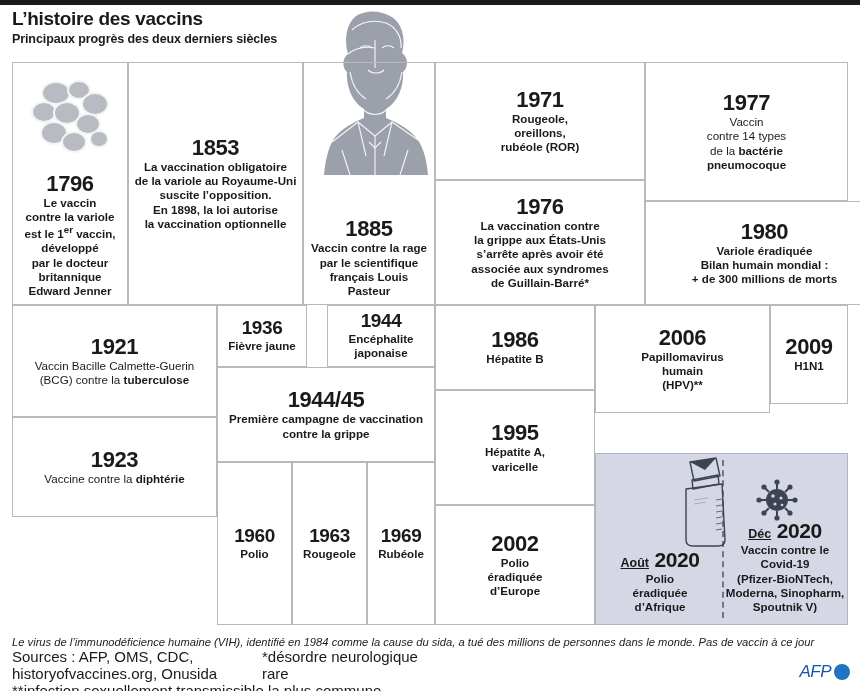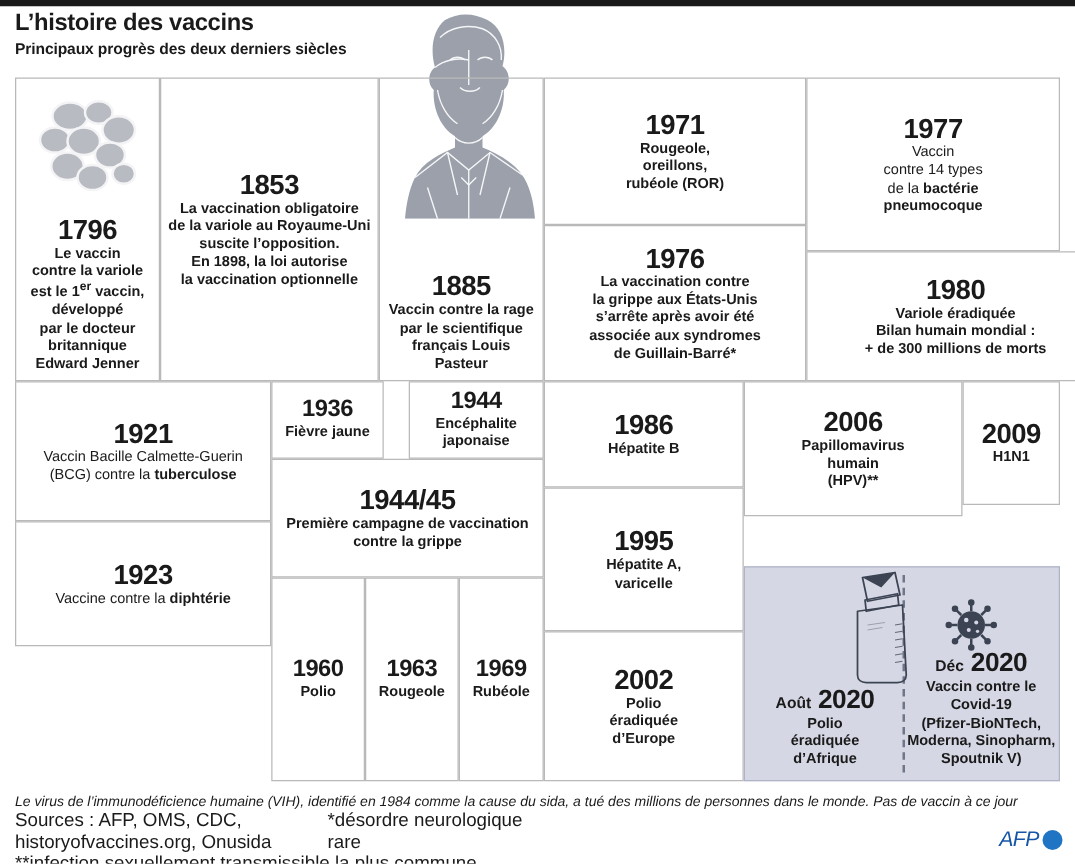--- a/index.html
+++ b/index.html
@@ -49,21 +49,21 @@
   
   .covid{
     position:absolute;
     box-sizing:border-box;
     background:#d5d8e4;
     border:1px solid #aeb3c6;
   }
   .covid-div{position:absolute;left:50%;top:6px;bottom:6px;border-left:2px dashed #6f7688;}
   .covid-col{position:absolute;bottom:10px;text-align:center;}
   .covid-yr{font-size:21px;font-weight:bold;letter-spacing:-0.4px;line-height:1;}
-  .covid-yr .mo{font-size:12.5px;font-weight:bold;letter-spacing:0;}
+  .covid-yr .mo{font-size:12.5px;font-weight:bold;letter-spacing:0;text-decoration:underline;}
   .covid-desc{font-size:11.6px;font-weight:bold;line-height:1.22;margin-top:2px;}
   .note{position:absolute;left:12px;top:636px;width:840px;font-size:11.2px;line-height:1.2;white-space:nowrap;font-style:italic;}
   .srcline{position:absolute;left:12px;top:648px;width:760px;font-size:15px;}
   .srcline .seg{display:inline-block;}
   .seg-src{width:250px;}
   .seg-n1{width:178px;}
   .afp{position:absolute;right:10px;top:662px;display:flex;align-items:center;gap:3px;}
   .afp-txt{font-size:17px;font-weight:normal;color:#1556a8;font-style:italic;letter-spacing:-0.5px;}
   .afp-dot{width:16px;height:16px;border-radius:50%;background:#1f74c4;}
 </style>

